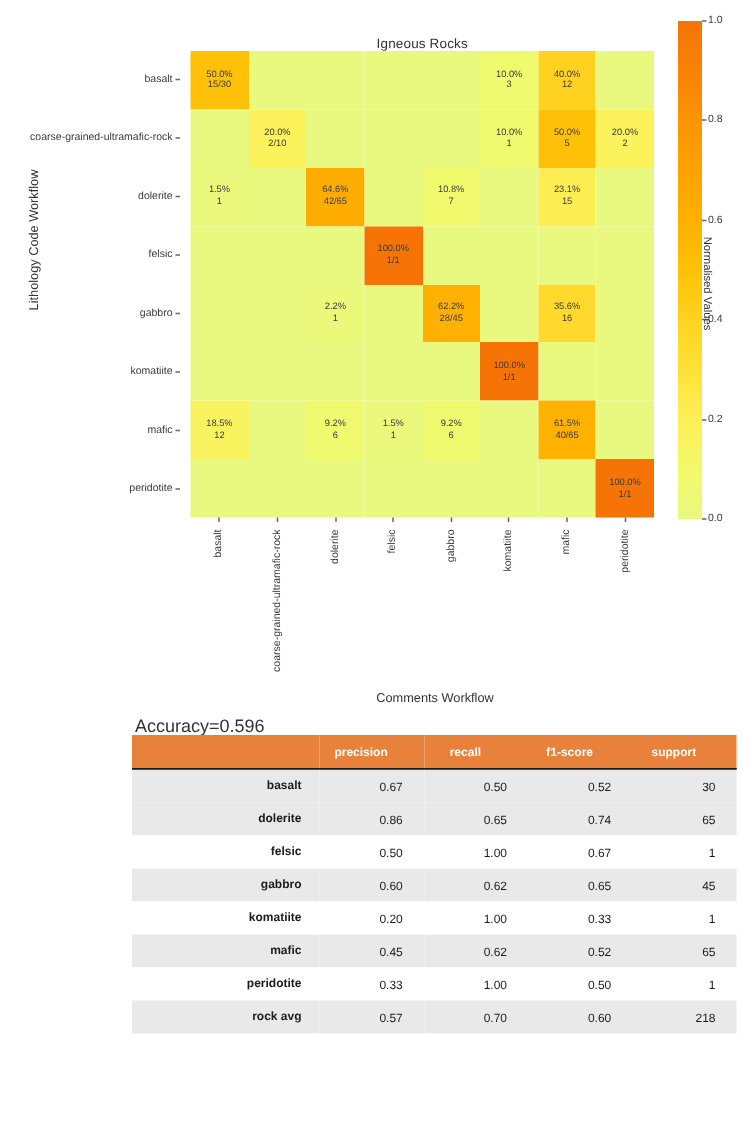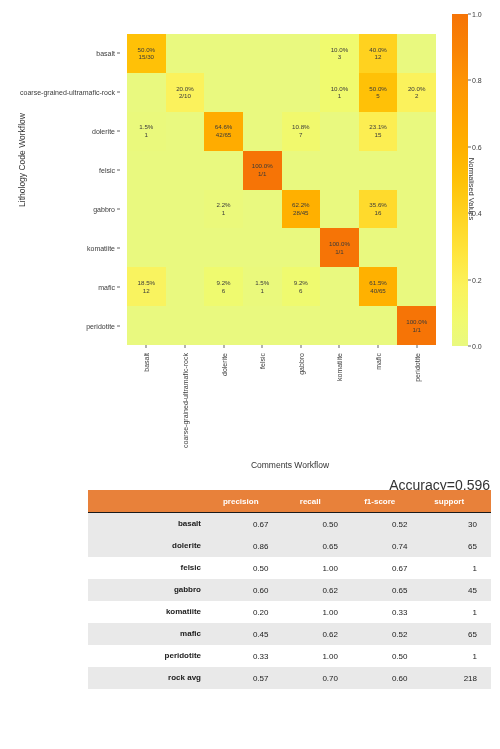--- a/index.html
+++ b/index.html
@@ -93,22 +93,22 @@
     font-size:7.5px;color:#333;text-align:center;
   }
 
   
   #figure-table{position:absolute;left:0;top:450px;width:404px;height:299px;}
   #table-title{
     position:absolute;left:90px;top:10px;width:400px;text-align:center;
     font-size:8.5px;color:#333;
   }
   #table-accuracy{
-    position:absolute;left:90px;top:27px;width:400px;text-align:right;
-    font-size:14px;color:#333;
+    position:absolute;left:90px;top:27px;width:400px;text-align:left;
+    font-size:12px;color:#333;
   }
   #report-table{
     position:absolute;left:88px;top:40px;width:403px;
     border-collapse:collapse;table-layout:fixed;
   }
   #report-table th,#report-table td{
     padding:0;font-size:8px;height:22px;vertical-align:middle;
   }
   #report-table thead th{
     background:#e8813a;color:#ffffff;font-weight:bold;
@@ -127,20 +127,21 @@
   #report-table tbody tr.plain td{background:#ffffff;}
   #report-table tbody tr.tall td{height:34px;}
   #report-table tbody tr.last td{border-bottom:1.6px solid #1a1a1a;}
   .lbl-2line{display:block;}
 </style>
 </head>
 <body>
 
 <div id="figure-heatmap">
 
+  <div id="heatmap-title">Igneous Rocks</div>
 
   <div id="ylabel-lithology">Lithology Code Workflow</div>
 
   <div id="yticks">
       <div class="ytick" style="top: 19.4375px;">basalt</div>
       <div class="tickmark" style="top: 19.4375px;"></div>
       <div class="ytick" style="top: 58.3125px;">coarse-grained-ultramafic-rock</div>
       <div class="tickmark" style="top: 58.3125px;"></div>
       <div class="ytick" style="top: 97.1875px;">dolerite</div>
       <div class="tickmark" style="top: 97.1875px;"></div>

